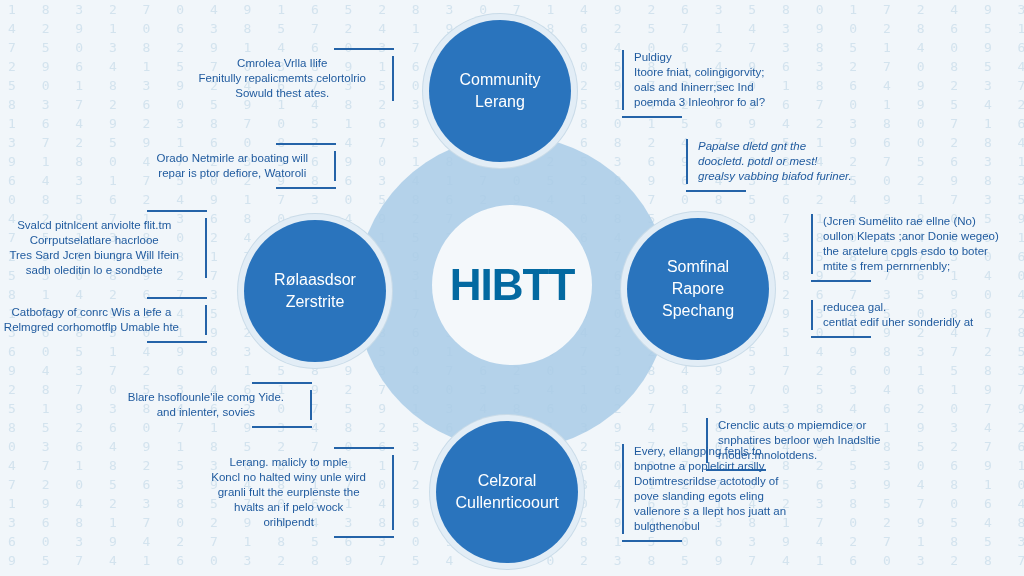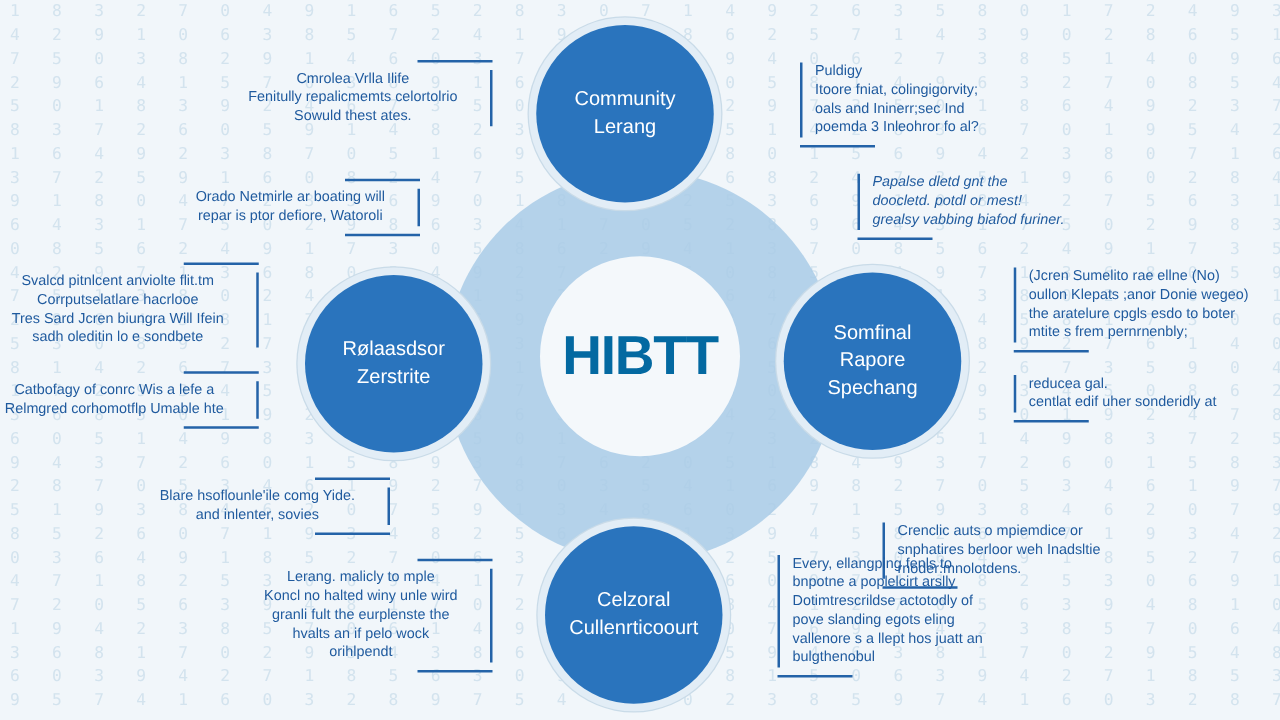--- a/index.html
+++ b/index.html
@@ -153,21 +153,21 @@
 <div class="note left" style="right:630px; top:455px;">
   <span class="topbar"></span>
   <span class="botbar"></span>
   <span class="line">Lerang. malicly to mple</span>
   <span class="line">Koncl no halted winy unle wird</span>
   <span class="line">granli fult the eurplenste the</span>
   <span class="line">hvalts an if pelo wock</span>
   <span class="line">orihlpendt</span>
 </div>
 
-<div class="note right" style="left:640px; top:50px;">
+<div class="note right" style="left:622px; top:50px;">
   <span class="botbar"></span>
   <span class="line">Puldigy</span>
   <span class="line">Itoore fniat, colingigorvity;</span>
   <span class="line">oals and Ininerr;sec Ind</span>
   <span class="line">poemda 3 Inleohror fo al?</span>
 </div>
 
 <div class="note right" style="left:686px; top:139px;font-style:italic;">
   <span class="botbar"></span>
   <span class="line">Papalse dletd gnt the</span>

